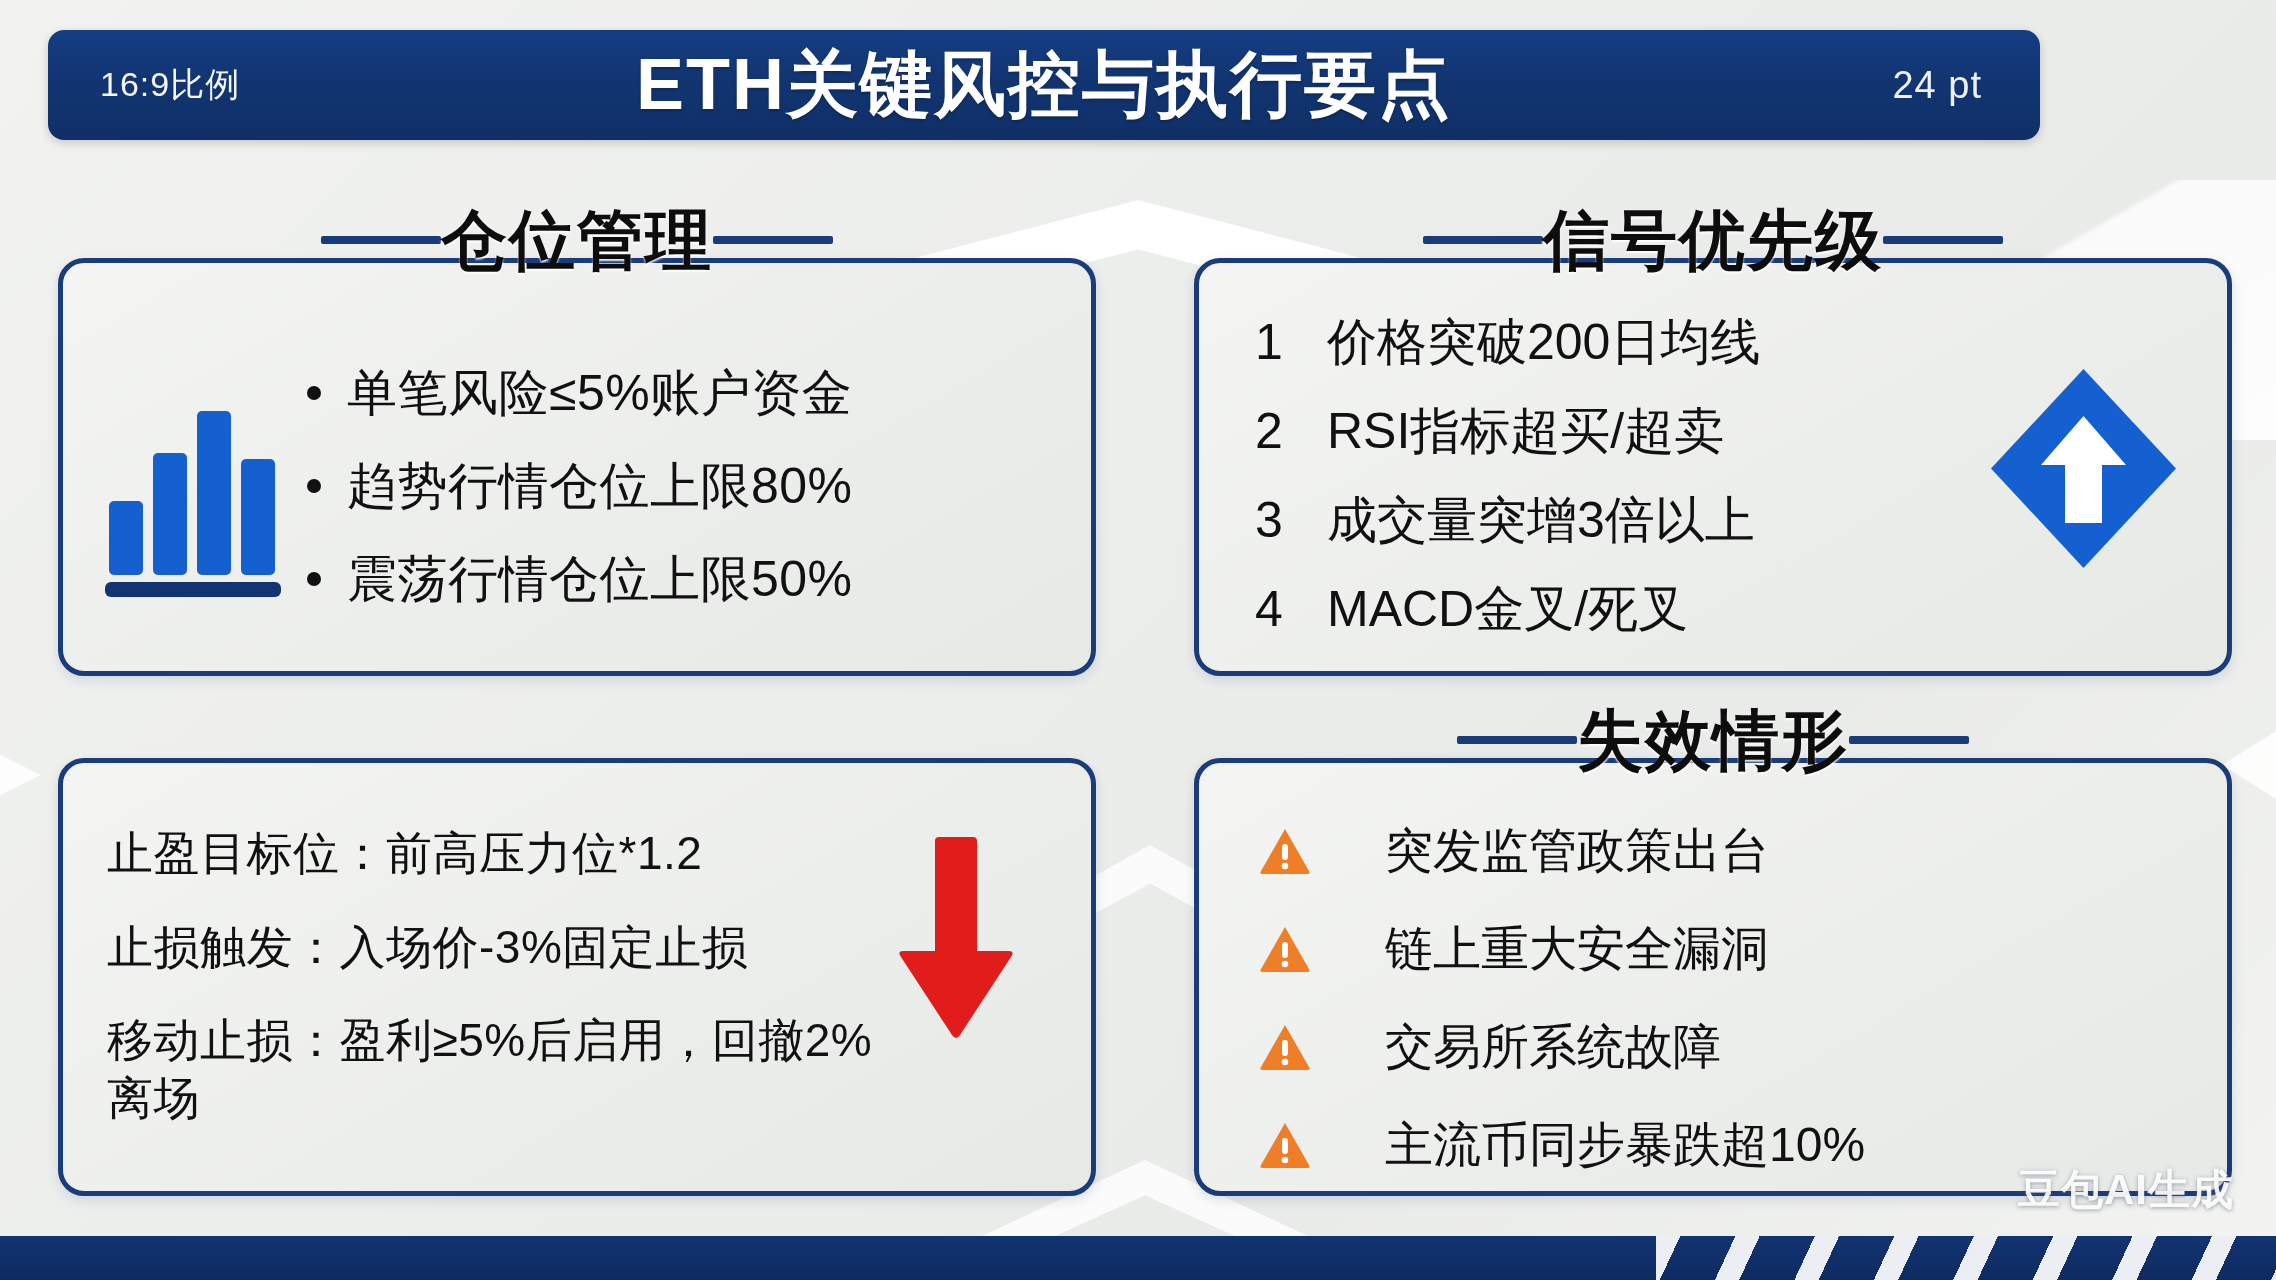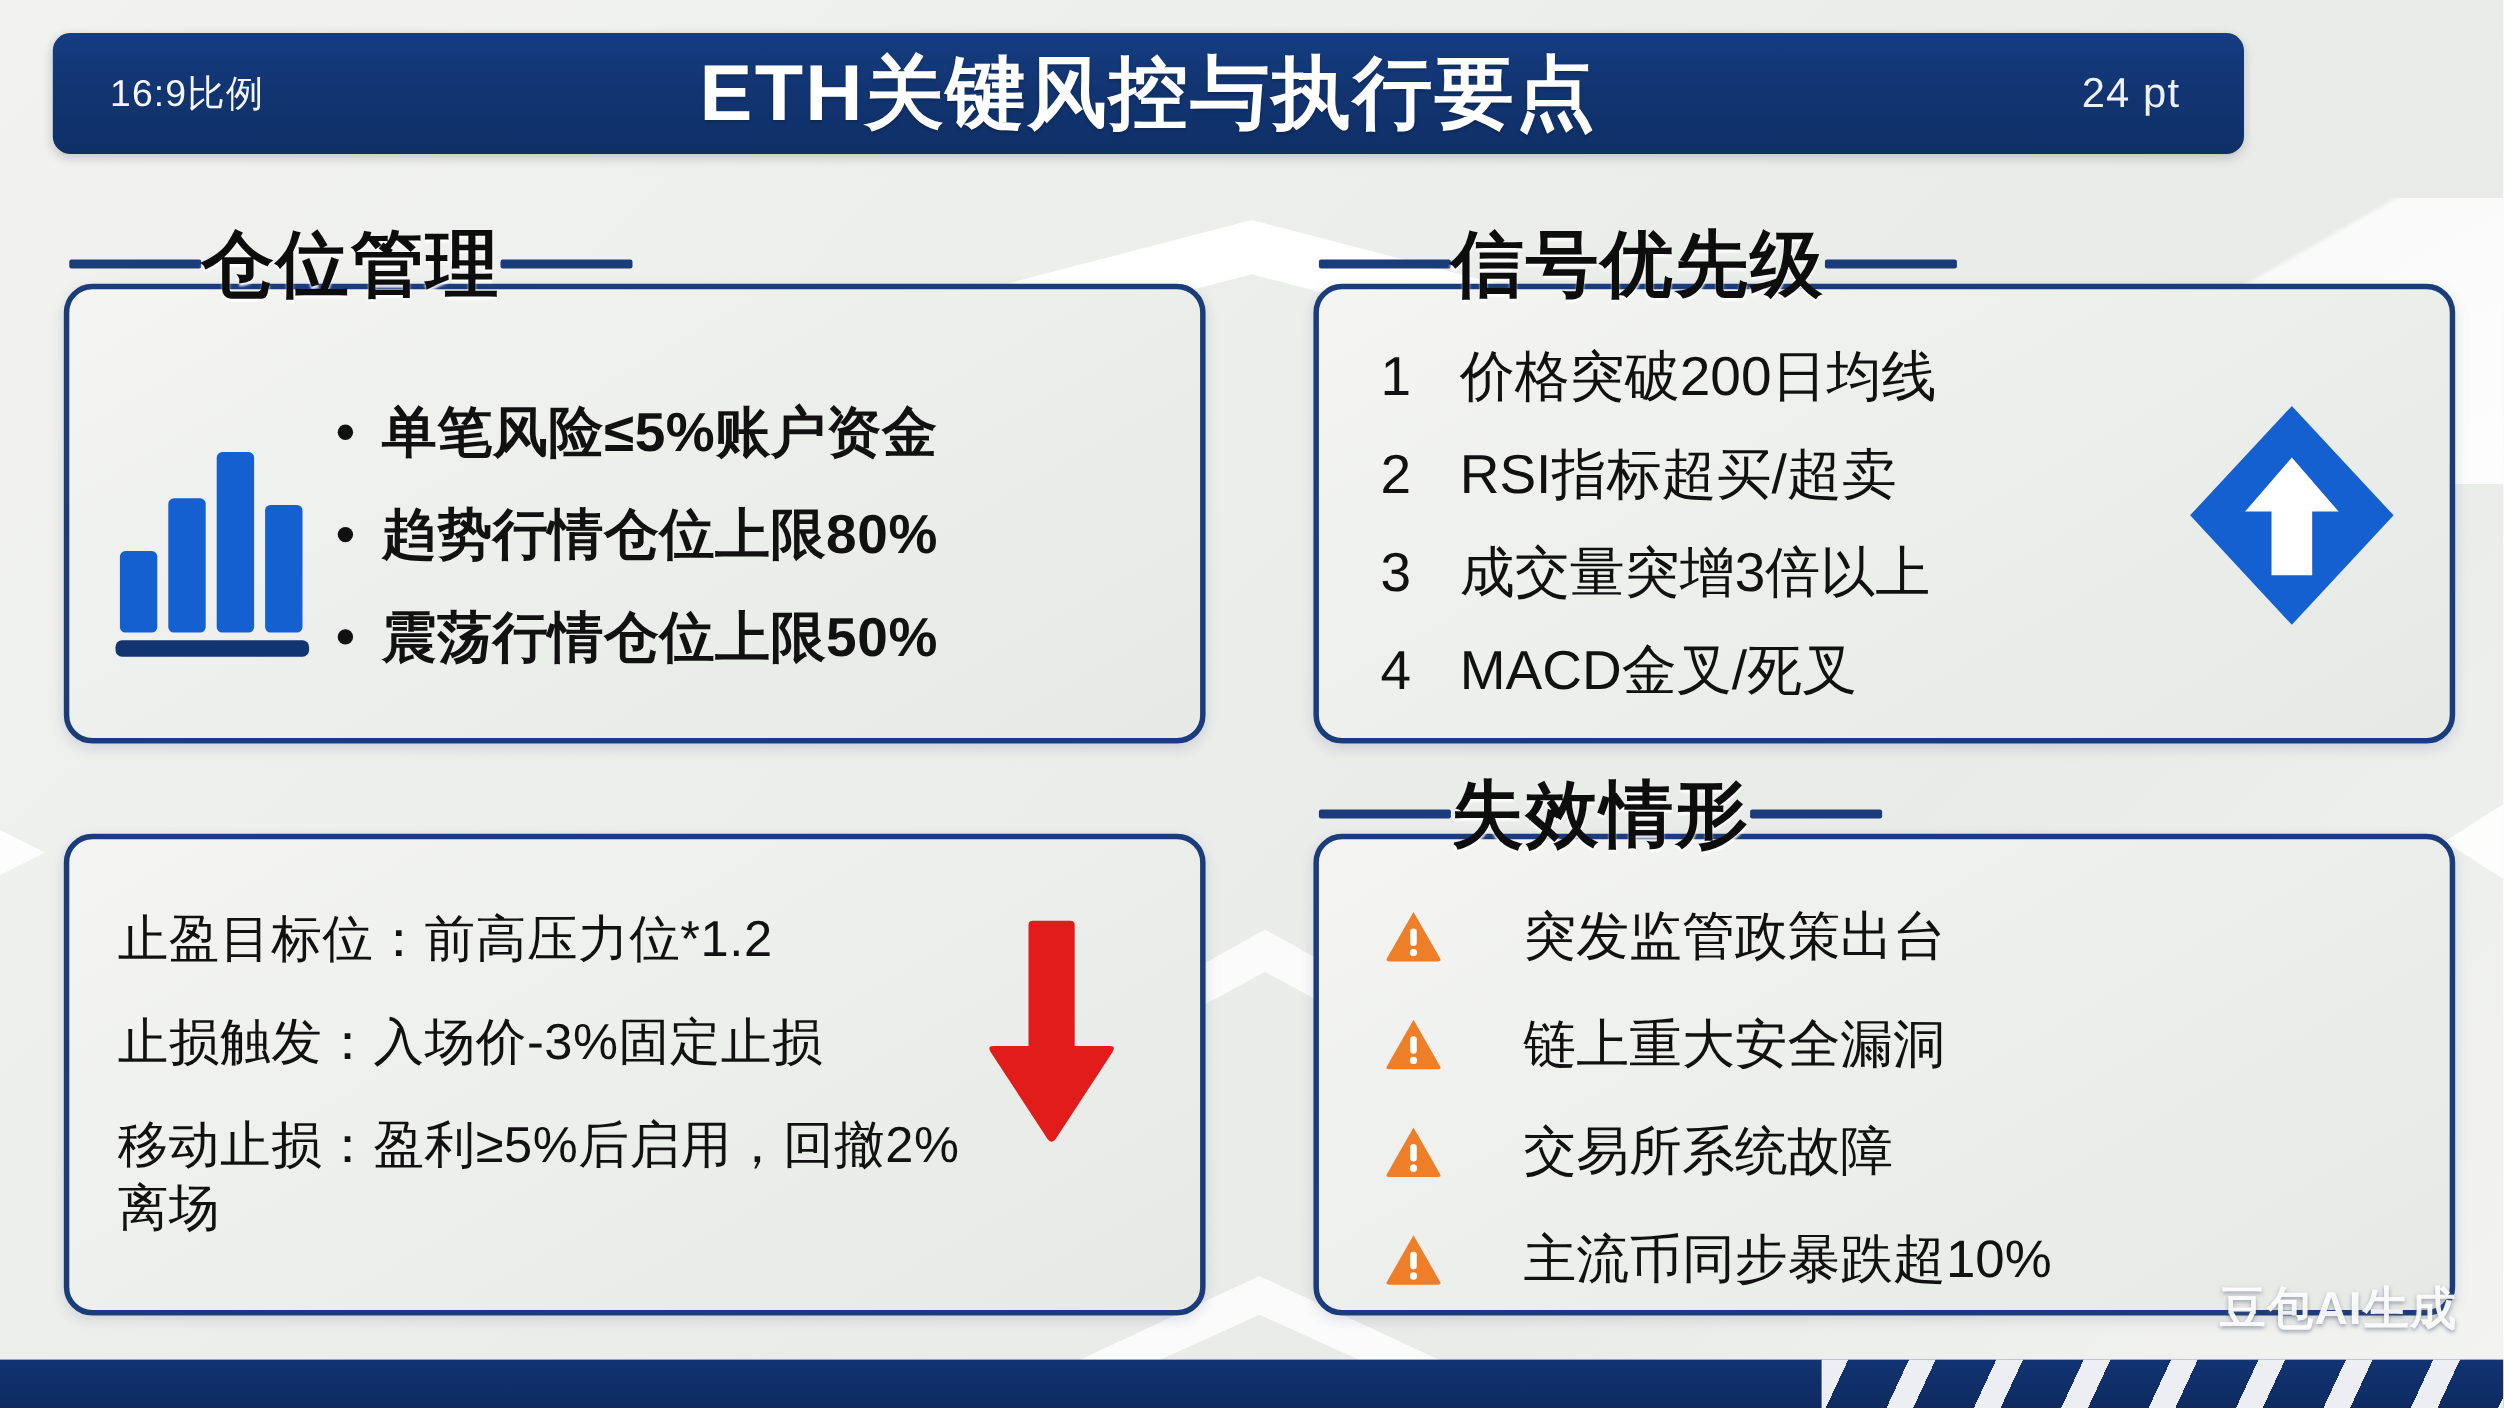--- a/index.html
+++ b/index.html
@@ -95,21 +95,21 @@
   }
   #card-pos   { left: 58px;   top: 258px;  width: 1028px; height: 408px; }
   #card-sig   { left: 1194px; top: 258px;  width: 1028px; height: 408px; }
   #card-exit  { left: 58px;   top: 758px;  width: 1028px; height: 428px; }
   #card-fail  { left: 1194px; top: 758px;  width: 1028px; height: 428px; }
 
   
   .card-title-wrap {
     position: absolute;
     top: -56px; left: 0; right: 0;
-    display: flex; align-items: center; 
+    display: flex; align-items: center; justify-content: center;
     pointer-events: none;
   }
   .title-dash {
     width: 120px; height: 8px;
     background: #1b3c7a;
     border-radius: 2px;
     flex: none;
   }
   .card-title {
     color: #0d0d0d;
@@ -126,21 +126,20 @@
   
   #pos-body { display: flex; align-items: center; padding: 44px 34px 34px 40px; box-sizing: border-box; }
   #barchart-icon { flex: none; width: 190px; height: 215px; margin-right: 14px; margin-top: 36px; }
   .bullet-list { list-style: none; margin: 0; padding: 0; margin-top: 28px; }
   .bullet-list li {
     display: flex; align-items: baseline;
     font-size: 50px; color: #111;
     margin: 0 0 26px 0;
     letter-spacing: .5px;
     white-space: nowrap;
-    font-weight: bold;
   }
   .bullet-list li:last-child { margin-bottom: 0; }
   .bullet-dot {
     flex: none;
     width: 14px; height: 14px;
     background: #111; border-radius: 50%;
     margin-right: 26px;
     transform: translateY(-10px);
   }
 

